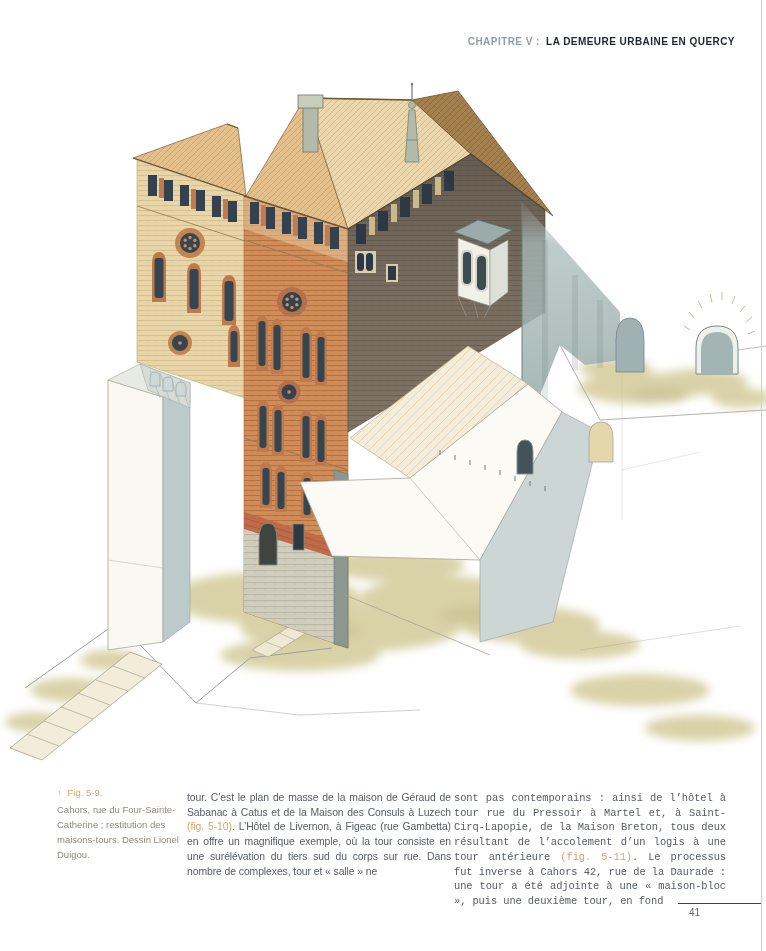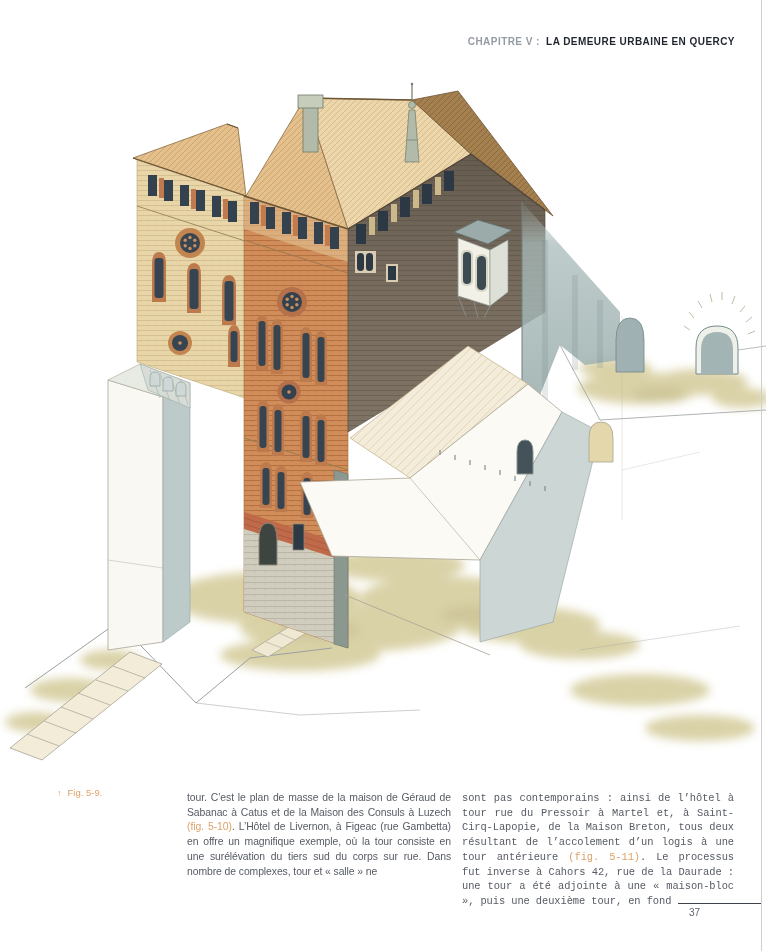--- a/index.html
+++ b/index.html
@@ -5,21 +5,21 @@
   html,body{margin:0;padding:0;background:#ffffff;}
   .page{position:relative;width:766px;height:951px;background:#ffffff;overflow:hidden;
         font-family:"Liberation Sans",sans-serif;}
   .artwork{position:absolute;left:0;top:0;width:766px;height:951px;}
   .chapter-header{position:absolute;top:36px;right:31px;font-size:10px;letter-spacing:.45px;white-space:nowrap;}
   .chapter-label{color:#959ba4;font-weight:700;}
   .chapter-title{color:#1f242e;font-weight:700;margin-left:3px;}
   .figure-caption{position:absolute;left:57px;top:785px;width:122px;font-size:9.5px;line-height:15px;color:#8f897d;}
   .fig-label-line{color:#e0a265;margin-bottom:1px;}
   .fig-arrow{margin-right:6px;font-size:9px;}
-  .columns{position:absolute;left:187px;top:791px;width:549px;display:flex;gap:11px;}
+  .columns{position:absolute;left:187px;top:791px;width:549px;display:flex;gap:3px;}
   .col{font-size:10.4px;line-height:14.7px;color:#565b64;text-align:justify;letter-spacing:-.08px;}
   .col-1{width:264px;}
   .col-2{width:272px;font-family:Liberation Mono, monospace;}
   .accent{color:#dba26a;}
   .footer-rule{position:absolute;left:678px;top:903px;width:84px;border-top:1.6px solid #3c434c;}
   .page-number{position:absolute;left:689px;top:907px;font-size:10px;color:#5d6670;}
   .page-edge{position:absolute;left:761px;top:0;width:1px;height:951px;background:#cfcfcf;}
 </style>
 </head>
 <body>
@@ -378,24 +378,25 @@
 
   <div class="chapter-header">
     <span class="chapter-label">CHAPITRE V :</span>
     <span class="chapter-title">LA DEMEURE URBAINE EN QUERCY</span>
   </div>
 
   <div class="figure-caption">
     <div class="fig-label-line">
       <span class="fig-arrow">↑</span><span>Fig. 5-9.</span>
     </div>
+    <div class="fig-text">Cahors, rue du Four-Sainte-Catherine ; restitution des maisons-tours. Dessin Lionel Duigou.</div>
   </div>
 
   <div class="columns">
     <div class="col col-1"><span>tour. C’est le plan de masse de la maison de Géraud de Sabanac à Catus et de la Maison des Consuls à Luzech </span><span class="accent">(fig. 5-10)</span><span>. L’Hôtel de Livernon, à Figeac (rue Gambetta) en offre un magnifique exemple, où la tour consiste en une surélévation du tiers sud du corps sur rue. Dans nombre de complexes, tour et « salle » ne</span></div>
     <div class="col col-2"><span>sont pas contemporains : ainsi de l’hôtel à tour rue du Pressoir à Martel et, à Saint-Cirq-Lapopie, de la Maison Breton, tous deux résultant de l’accolement d’un logis à une tour antérieure </span><span class="accent">(fig. 5-11)</span><span>. Le processus fut inverse à Cahors 42, rue de la Daurade : une tour a été adjointe à une « maison-bloc », puis une deuxième tour, en fond</span></div>
   </div>
 
   <div class="footer-rule"></div>
-  <div class="page-number">37</div>
+  <div class="page-number">41</div>
   <div class="page-edge"></div>
 
 </div>
 
 </body></html>

